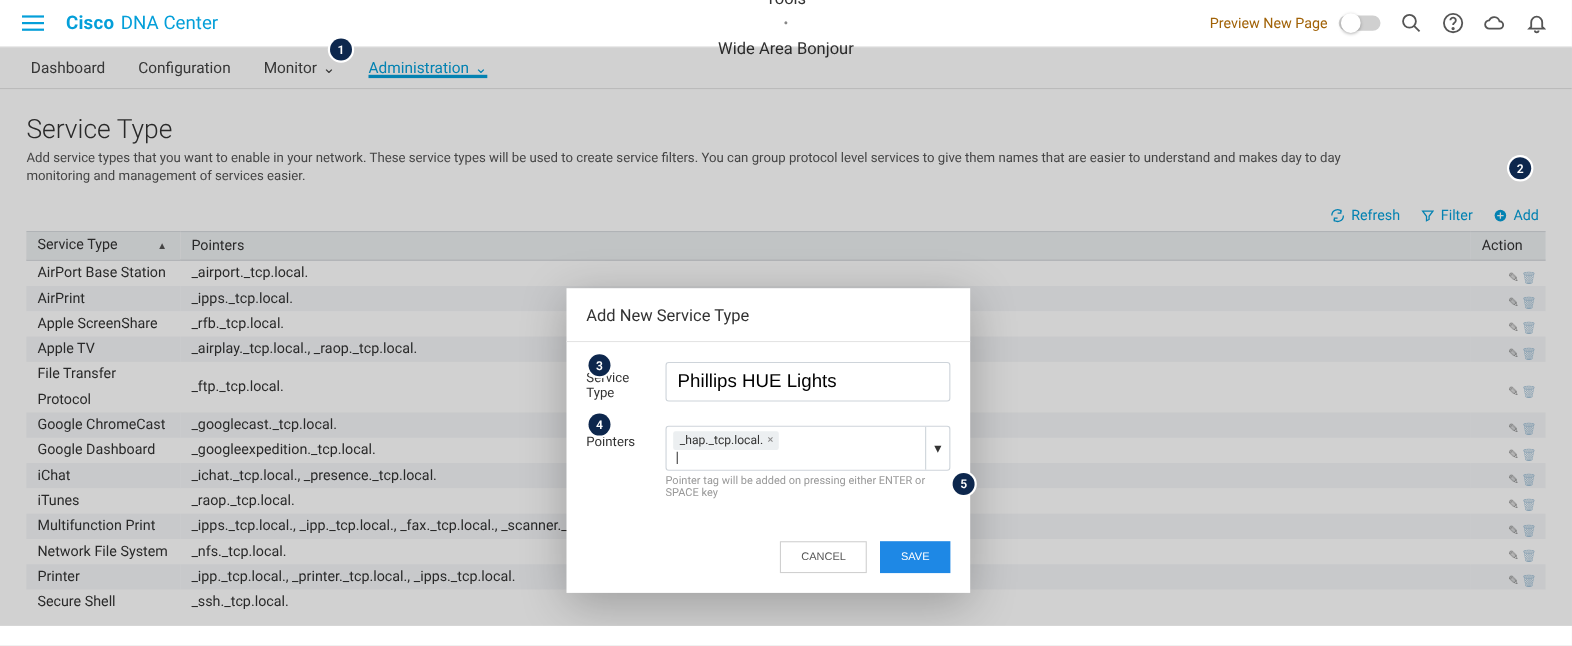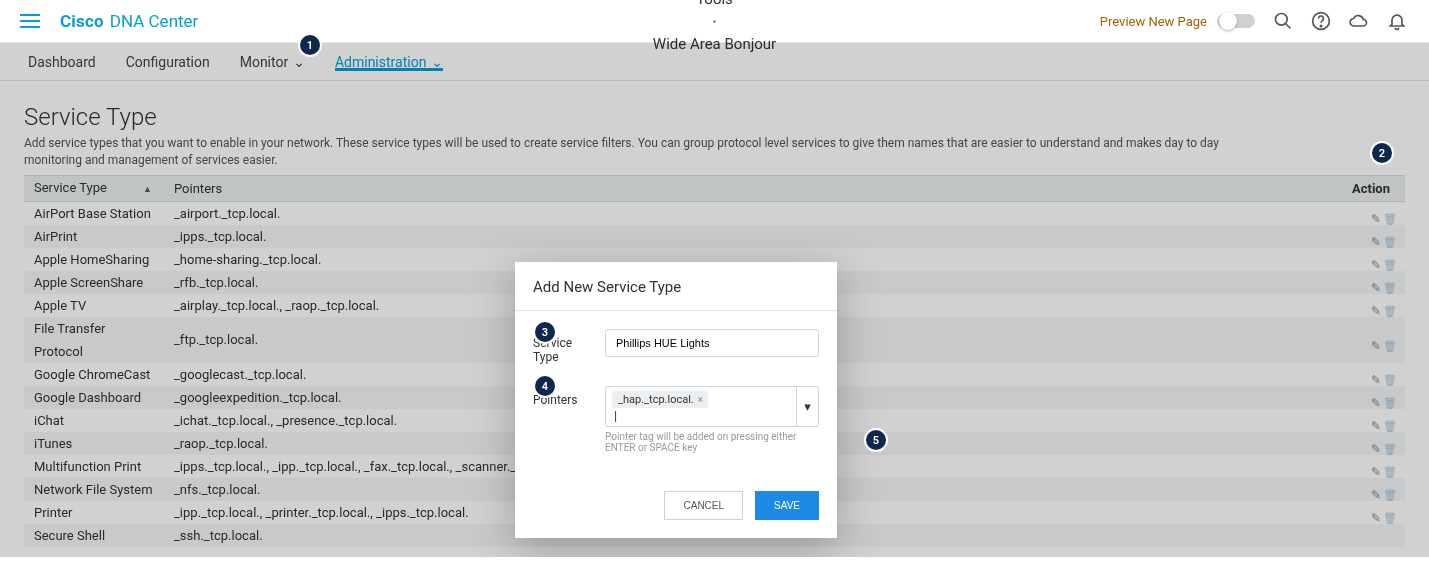--- a/index.html
+++ b/index.html
@@ -56,38 +56,38 @@
   .page-title { font-size:24px; font-weight:300; color:#333; margin:0 0 4px 0;}
   .page-desc { font-size:12px; color:#555; max-width:1200px; line-height:1.4;}
   .toolbar { margin-top:20px; display:flex; justify-content:flex-end; gap:18px; font-size:13px; align-items:center; padding-right:6px;}
   .tool-link { color:var(--cisco-blue); display:flex; align-items:center; gap:5px; cursor:pointer;}
   .tool-link svg { width:14px; height:14px; }
   
   table.grid { width:100%; border-collapse:collapse; margin-top:6px; font-size:13px;}
   table.grid th, table.grid td { text-align:left; padding:0 10px; height:23px; line-height:23px; vertical-align:middle; }
   table.grid thead th { background:var(--header-row); font-weight:400; color:#333; border-top:1px solid #d7dbde; border-bottom:1px solid #d7dbde;}
   table.grid thead th.service { width:140px; position:relative;margin-top:11px;}
-  table.grid thead th.action { width:68px; text-align:center;font-weight:bold;}
+  table.grid thead th.action { width:68px; text-align:left;}
   table.grid tbody tr:nth-child(odd) td { background:#fff; }
   table.grid tbody tr:nth-child(even) td { background:#f4f6f8; }
   table.grid td.action { text-align:right; padding-right:8px; white-space:nowrap;}
   .row-icon { display:inline-block; width:14px; height:14px; vertical-align:middle; cursor:pointer; opacity:.65; margin-left:2px;}
   .row-icon.edit::before { content:"✎"; font-size:12px; color:#444;}
   .row-icon.del { color:#7aa7c7; }
   .row-icon.del::before { content:"🗑"; font-size:11px; }
   
   .overlay { position:absolute; inset:43px 0 0 0; background:rgba(0,0,0,0.18); pointer-events:none;}
   
-  .dialog { position:absolute; left:515px; top:262px; width:322px; background:#fff; box-shadow:0 10px 40px rgba(0,0,0,0.25); font-size:13px; }
+  .dialog { position:absolute; left:515px; top:262px; width:367px; background:#fff; box-shadow:0 10px 40px rgba(0,0,0,0.25); font-size:13px; }
   .dialog-header { padding:16px 18px 14px 18px; font-size:15px; color:#333; border-bottom:1px solid #e4e4e4;}
   .dialog-body { padding:18px 18px 8px 18px;}
   .form-row { display:flex; align-items:flex-start; gap:14px; margin-bottom:22px;}
   .form-row label { width:58px; text-align:left; font-size:12px; color:#333; padding-top:7px; }
   .form-row .control { flex:1; }
-  .text-input { width:100%; border:1px solid var(--border); border-radius:3px; padding:7px 10px; font-size:11px;}
+  .text-input { width:100%; border:1px solid var(--border); border-radius:3px; padding:7px 10px; font-size:17px;}
   .multi { width:100%; border:1px solid var(--border); border-radius:3px; padding:4px 30px 18px 6px; position:relative; min-height:36px;}
   .multi .tag { display:inline-flex; align-items:center; background:#eceff1; border-radius:2px; font-size:11px; color:#333; padding:2px 5px 2px 6px; gap:4px;}
   .multi .tag .x { font-size:10px; color:#888; cursor:pointer;}
   .multi .dd { position:absolute; right:0; top:0; bottom:0; width:22px; border-left:1px solid var(--border); display:flex; align-items:center; justify-content:center; cursor:pointer;}
   .multi .cursorline { position:absolute; left:8px; bottom:4px; right:30px; height:14px; }
   .hint { font-size:10px; color:#999; margin-top:4px;}
   .dialog-footer { display:flex; justify-content:flex-end; gap:12px; padding:8px 18px 18px 18px;}
   .btn { font-size:10px; padding:8px 18px; border-radius:0; cursor:pointer; border:1px solid transparent;}
   .btn.cancel { background:#fff; border-color:#d0d0d0; color:#555;}
   .btn.save { background:var(--save-blue); color:#fff;}
@@ -164,43 +164,59 @@
   <div class="tab active">
       <span>Administration</span>
       <span class="chev">⌄</span>
     </div>
 </div>
 
 <div class="main">
   <h1 class="page-title">Service Type</h1>
   <div class="page-desc">Add service types that you want to enable in your network. These service types will be used to create service filters. You can group protocol level services to give them names that are easier to understand and makes day to day monitoring and management of services easier.</div>
 
+  <div class="toolbar">
+    <span class="tool-link">
+      <svg viewBox="0 0 24 24" fill="none" stroke="currentColor" stroke-width="2">
+          <path d="M3 12a9 9 0 0 1 15.5-6.3M21 12a9 9 0 0 1-15.5 6.3M17 3v5h-5M7 21v-5h5"></path>
+        </svg>
+      <span>Refresh</span>
+    </span>
+    <span class="tool-link">
+      <svg viewBox="0 0 24 24" fill="none" stroke="currentColor" stroke-width="2">
+          <path d="M4 5h16l-6 8v5l-4 2v-7z"></path>
+        </svg>
+      <span>Filter</span>
+    </span>
+    <span class="tool-link">
+      <svg viewBox="0 0 24 24" fill="currentColor">
+          <circle cx="12" cy="12" r="9"></circle>
+          <path d="M12 7v10M7 12h10" stroke="#fff" stroke-width="2"></path>
+        </svg>
+      <span>Add</span>
+    </span>
+  </div>
 
   <table class="grid">
     <thead>
       <tr>
         <th class="service"><span>Service Type</span><span class="sort-arrow">▲</span></th>
         <th><span>Pointers</span></th>
         <th class="action"><span>Action</span></th>
       </tr>
     </thead>
     <tbody id="grid-body">
         <tr>
           <td>AirPort Base Station</td>
           <td>_airport._tcp.local.</td>
           <td class="action"><span class="row-icon edit"></span><span class="row-icon del"></span></td>
         </tr>
         <tr>
           <td>AirPrint</td>
           <td>_ipps._tcp.local.</td>
-          <td class="action"><span class="row-icon edit"></span><span class="row-icon del"></span></td>
-        </tr>
-        <tr>
-          <td>Apple HomeSharing</td>
-          <td>_home-sharing._tcp.local.</td>
           <td class="action"><span class="row-icon edit"></span><span class="row-icon del"></span></td>
         </tr>
         <tr>
           <td>Apple ScreenShare</td>
           <td>_rfb._tcp.local.</td>
           <td class="action"><span class="row-icon edit"></span><span class="row-icon del"></span></td>
         </tr>
         <tr>
           <td>Apple TV</td>
           <td>_airplay._tcp.local., _raop._tcp.local.</td>

